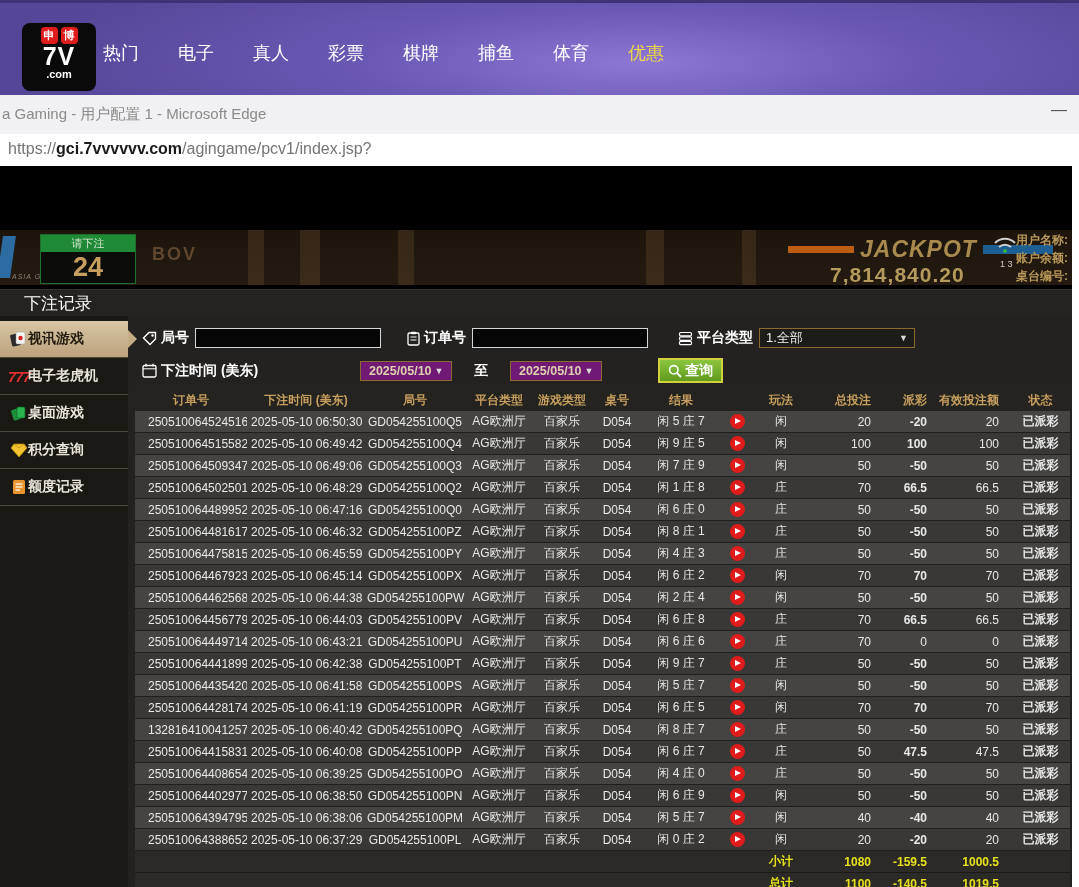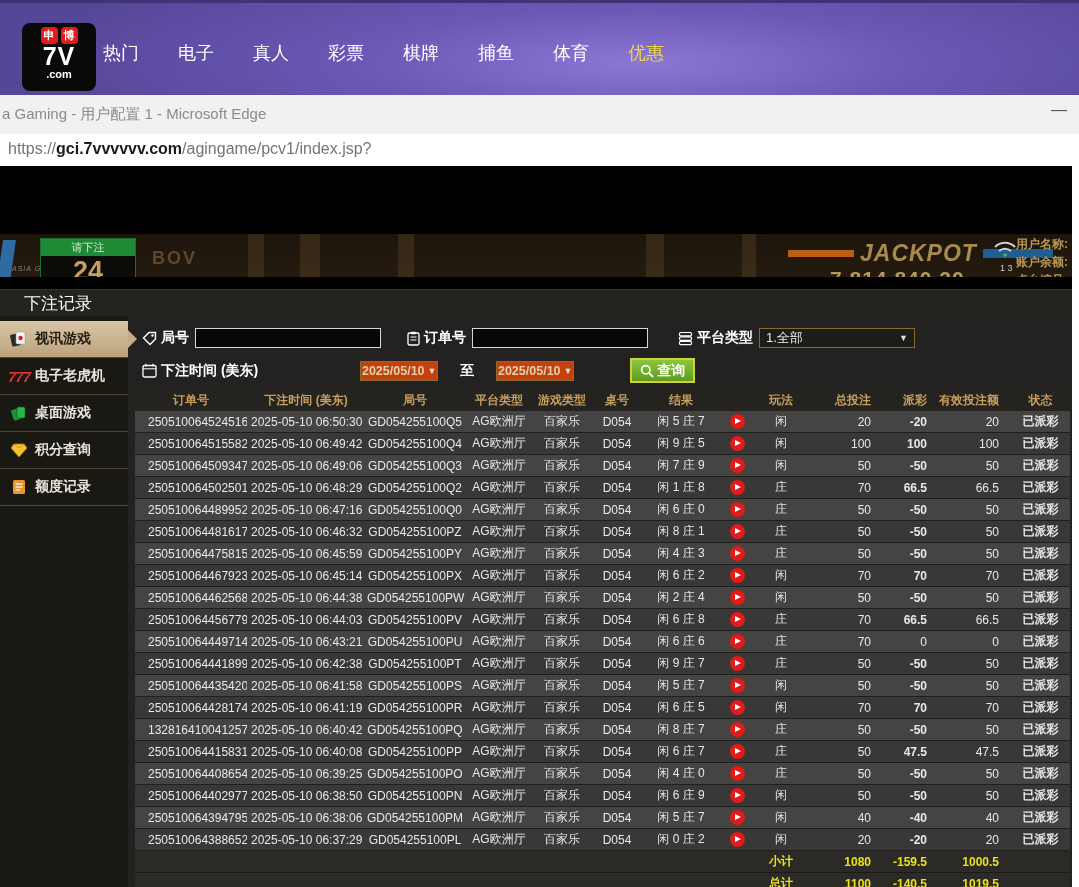--- a/index.html
+++ b/index.html
@@ -24,21 +24,21 @@
   
   .titlebar{position:absolute;left:0;top:95px;width:1079px;height:39px;background:#f1f0f2;border-bottom:1px solid #e2e1e3;}
   .titlebar .wt{position:absolute;left:2px;top:10px;color:#8b8b8b;font-size:15px;}
   .titlebar .min{position:absolute;right:12px;top:6px;color:#555;font-size:16px;cursor:pointer;}
   .urlbar{position:absolute;left:0;top:134px;width:1079px;height:32px;background:#fff;border-bottom:1px solid #cfcfcf;}
   .urlbar .u{position:absolute;left:8px;top:6px;font-size:16px;color:#757575;}
   .urlbar .dom{color:#1b1b1b;font-weight:bold;}
 
   
   .banner{position:absolute;left:0;top:166px;width:1072px;height:123px;background:#000;}
-  .strip{position:absolute;left:0;bottom:12px;width:1072px;height:43px;overflow:hidden;
+  .strip{position:absolute;left:0;bottom:4px;width:1072px;height:55px;overflow:hidden;
          background:linear-gradient(#1d150c,#241a10);}
   .pillar{position:absolute;top:0;height:55px;background:rgba(140,105,60,0.22);}
   .ag-brand{position:absolute;left:12px;bottom:5px;color:#8a8175;font-size:7px;font-style:italic;letter-spacing:1px;}
   .blue-shard{position:absolute;left:0;top:6px;width:13px;height:42px;background:#2d6ba3;transform:skewX(-8deg);}
   .bet-badge{position:absolute;left:40px;top:4px;width:96px;height:50px;background:#0c0c09;border:1px solid #1e6f2d;box-sizing:border-box;}
   .bet-badge .bb-head{height:17px;background:#1e8a35;color:#d9e6d3;font-size:11px;display:flex;align-items:center;justify-content:center;}
   .bet-badge .bb-num{color:#c99f5f;font-size:27px;font-weight:bold;text-align:center;line-height:30px;}
   .bov{position:absolute;left:152px;top:14px;color:#6b4f33;font-weight:bold;font-size:18px;letter-spacing:2px;opacity:.85;}
   .jackpot{position:absolute;left:788px;top:6px;display:flex;align-items:center;}
   .jp-bar-l{width:66px;height:7px;background:#bd5d12;margin-right:6px;}
@@ -49,39 +49,39 @@
   .tiny-nums{position:absolute;left:1000px;top:28px;color:#cfcfcf;font-size:9px;line-height:12px;}
   .acct{position:absolute;left:1016px;top:1px;color:#b89858;font-size:12px;line-height:18px;font-weight:bold;}
 
   
   .pagetitle{position:absolute;left:0;top:289px;width:1072px;height:27px;background:#24231f;border-top:1px solid #35332d;
              color:#fff;font-size:17px;line-height:27px;padding-left:24px;box-sizing:border-box;}
 
   
   .content{position:absolute;left:0;top:316px;width:1072px;height:571px;background:#232220;}
   .sidebar{position:absolute;left:0;top:0;width:128px;height:571px;background:#191813;padding-top:5px;box-sizing:border-box;}
-  .side-item{position:relative;height:37px;border-bottom:1px solid #4c473d;display:flex;align-items:center;gap:7px;
+  .side-item{position:relative;height:37px;border-bottom:1px solid #4c473d;display:flex;align-items:center;
              padding-left:10px;color:#e8e4da;font-size:14px;font-weight:bold;cursor:pointer;box-sizing:border-box;}
   .side-item.active{background:linear-gradient(#d8c6a6,#bca27c);color:#241c10;}
   .side-item.active::after{content:"";position:absolute;right:-9px;top:50%;margin-top:-9px;border-left:9px solid #c4ac86;
              border-top:9px solid transparent;border-bottom:9px solid transparent;}
   .side-ico{width:18px;height:16px;display:flex;align-items:center;justify-content:center;flex-shrink:0;}
   .slot777{color:#e03030;font-size:15px;font-weight:bold;font-style:italic;letter-spacing:-1px;}
 
   
   .filters{position:absolute;left:128px;top:0;width:944px;height:74px;}
   .frow{position:absolute;display:flex;align-items:center;}
   .frow1{left:10px;top:12px;}
   .frow2{left:10px;top:42px;}
   .flabel{color:#fff;font-size:14px;font-weight:bold;margin:0 6px 0 4px;display:flex;align-items:center;gap:4px;}
   .tinput{width:178px;height:18px;background:#060606;border:1px solid #d8d8d8;color:#eee;font-size:12px;padding:0 3px;}
   .dropdown{width:156px;height:20px;background:#1c1c18;border:1px solid #8a6a30;color:#ececec;font-size:13px;
             display:flex;align-items:center;justify-content:space-between;padding:0 6px;cursor:pointer;box-sizing:border-box;}
   .caret{font-size:9px;color:#ddd;}
-  .datebox{width:78px;height:20px;background:#c2410c;border:1px solid #8a6a30;color:#ded1ae;font-size:12.5px;font-weight:bold;
+  .datebox{width:92px;height:20px;background:#701a75;border:1px solid #8a6a30;color:#ded1ae;font-size:12.5px;font-weight:bold;
            display:flex;align-items:center;justify-content:center;gap:3px;cursor:pointer;box-sizing:border-box;}
   .to-sep{color:#fff;font-size:14px;font-weight:bold;margin:0 22px;}
   .searchbtn{height:25px;padding:0 8px;background:linear-gradient(#8cc63f,#5f9a1d);border:2px solid #cfd23c;
              color:#fff;font-size:14px;font-weight:bold;display:flex;align-items:center;gap:3px;cursor:pointer;}
 
   
   .bet-table{position:absolute;left:135px;top:74px;width:935px;border-collapse:collapse;table-layout:fixed;
              font-size:12px;background:#3a3936;}
   .bet-table th{background:#24231f;color:#c79f5f;font-weight:bold;height:21px;padding:0;white-space:nowrap;overflow:hidden;}
   .bet-table td{height:21px;padding:0 2px;color:#e8e8e8;white-space:nowrap;overflow:hidden;border-bottom:1px solid #201f1d;text-align:center;}

